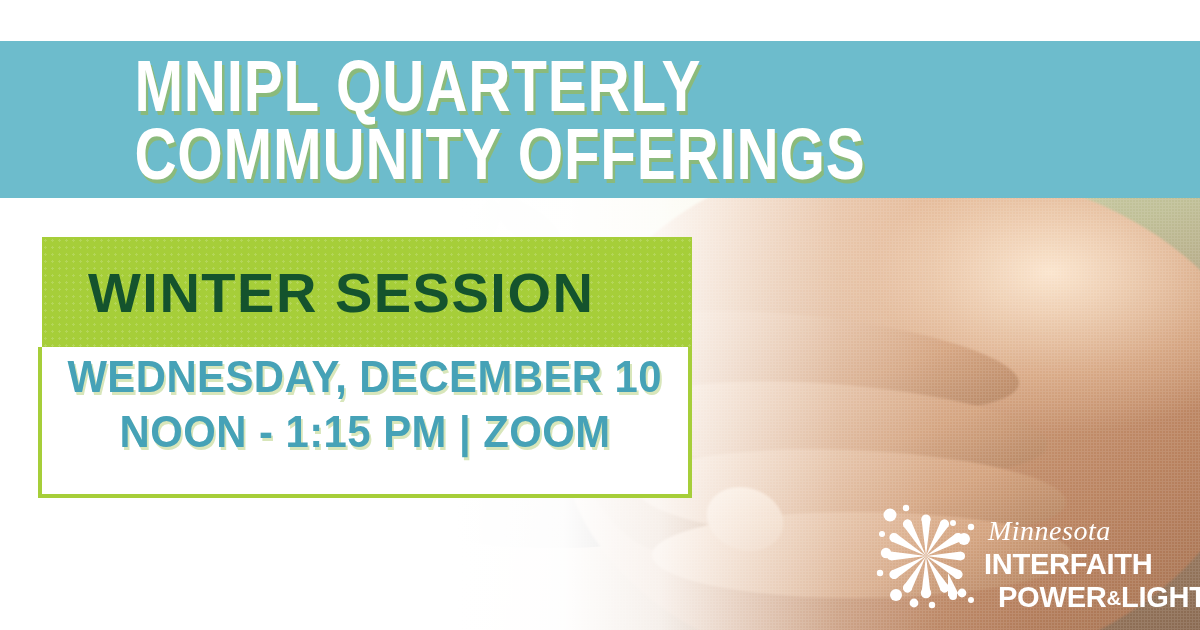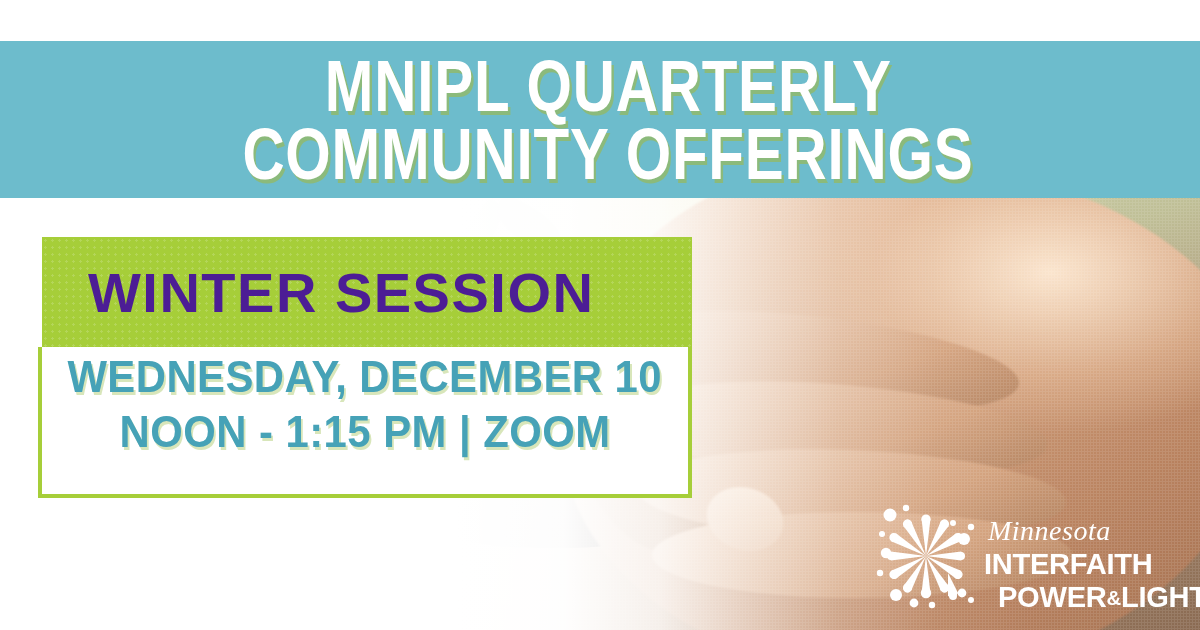--- a/index.html
+++ b/index.html
@@ -180,21 +180,20 @@
   }
 
   
   .banner{
     position:absolute;
     left:0; top:41px;
     width:1200px; height:157px;
     background:#6DBCCC;
     display:flex;
     flex-direction:column;
-    align-items:center;
     justify-content:center;
     z-index:5;
     padding-left:16px;
   }
   .banner-line{
     font-family:"Liberation Sans", sans-serif;
     font-weight:700;
     color:#ffffff;
     text-transform:uppercase;
     letter-spacing:1px;
@@ -225,21 +224,21 @@
     pointer-events:none;
   }
   .green-box-text{
     position:relative;
     z-index:2;
     margin-left:46px;
     font-family:"Liberation Sans", sans-serif;
     font-weight:700;
     font-size:56px;
     letter-spacing:1.5px;
-    color:#4c1d95;
+    color:#14532d;
     white-space:nowrap;
     text-transform:uppercase;
   }
 
   
   .date-box{
     position:absolute;
     left:38px; top:347px;
     width:654px; height:151px;
     background:rgba(255,255,255,.97);

